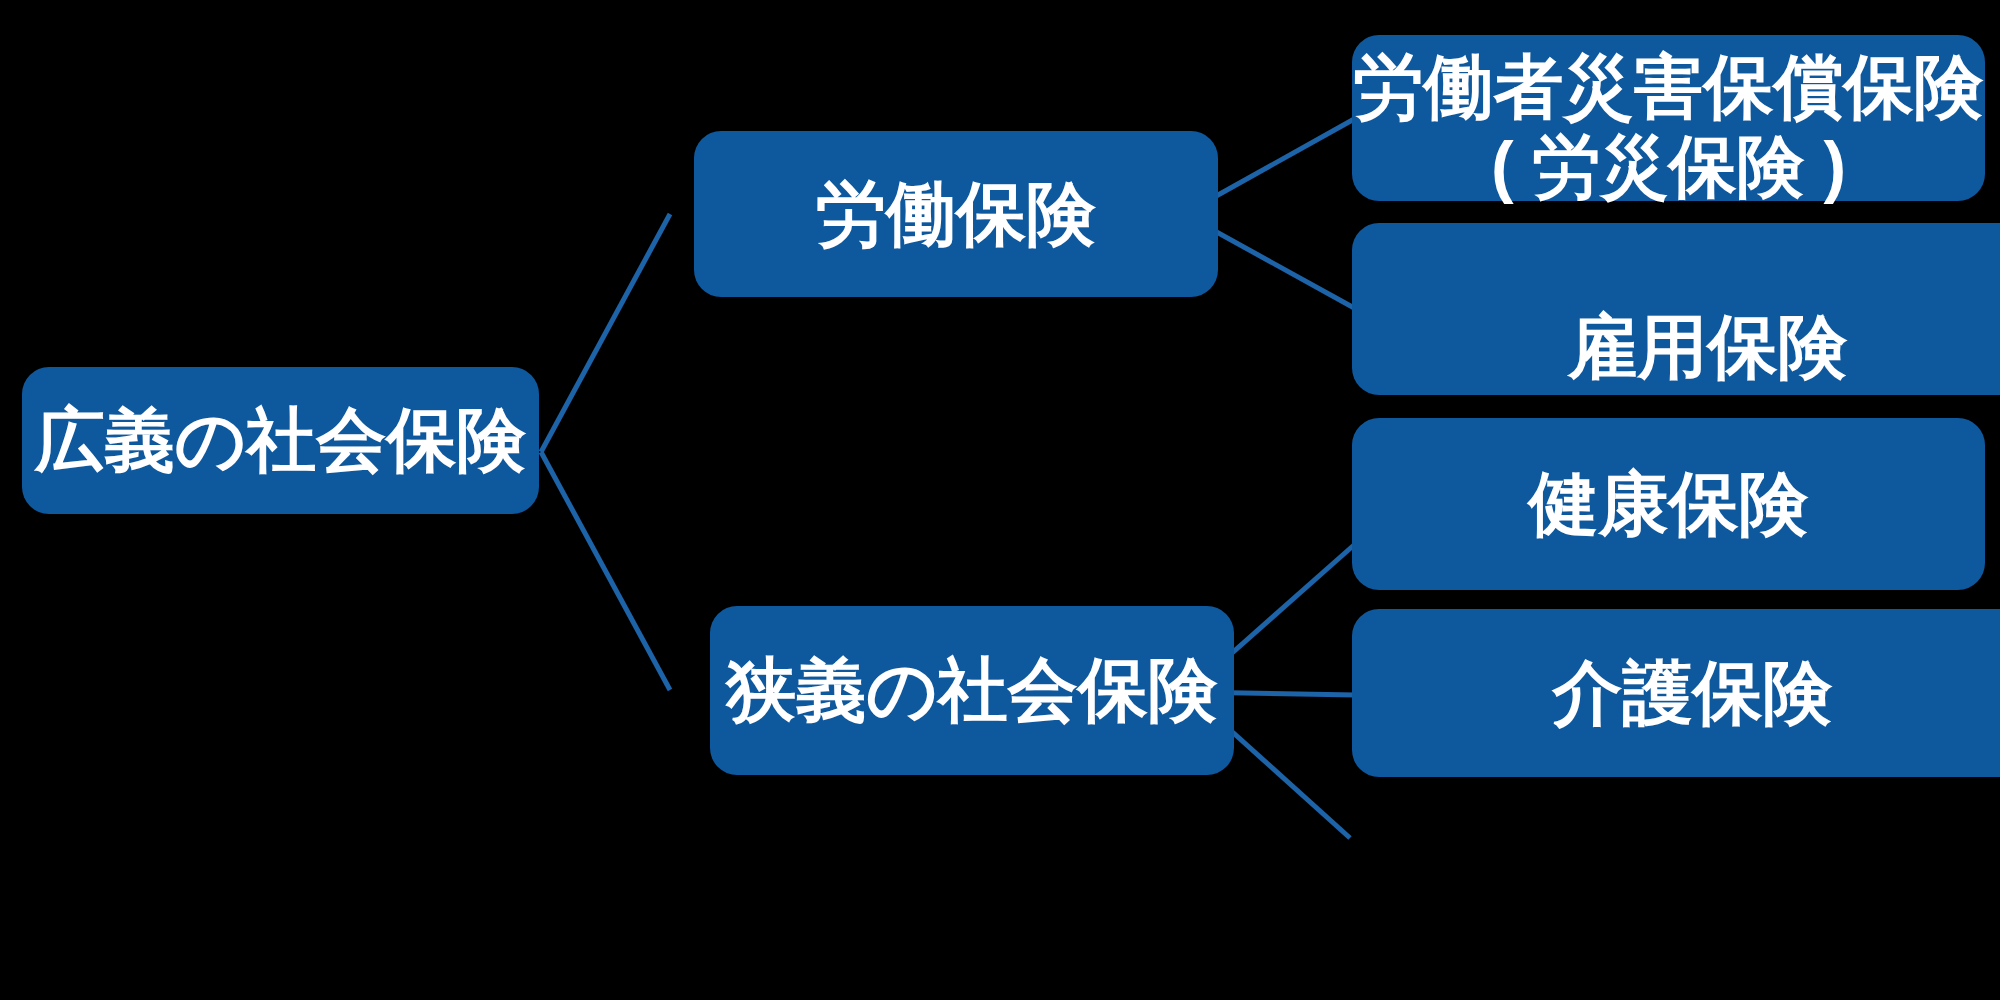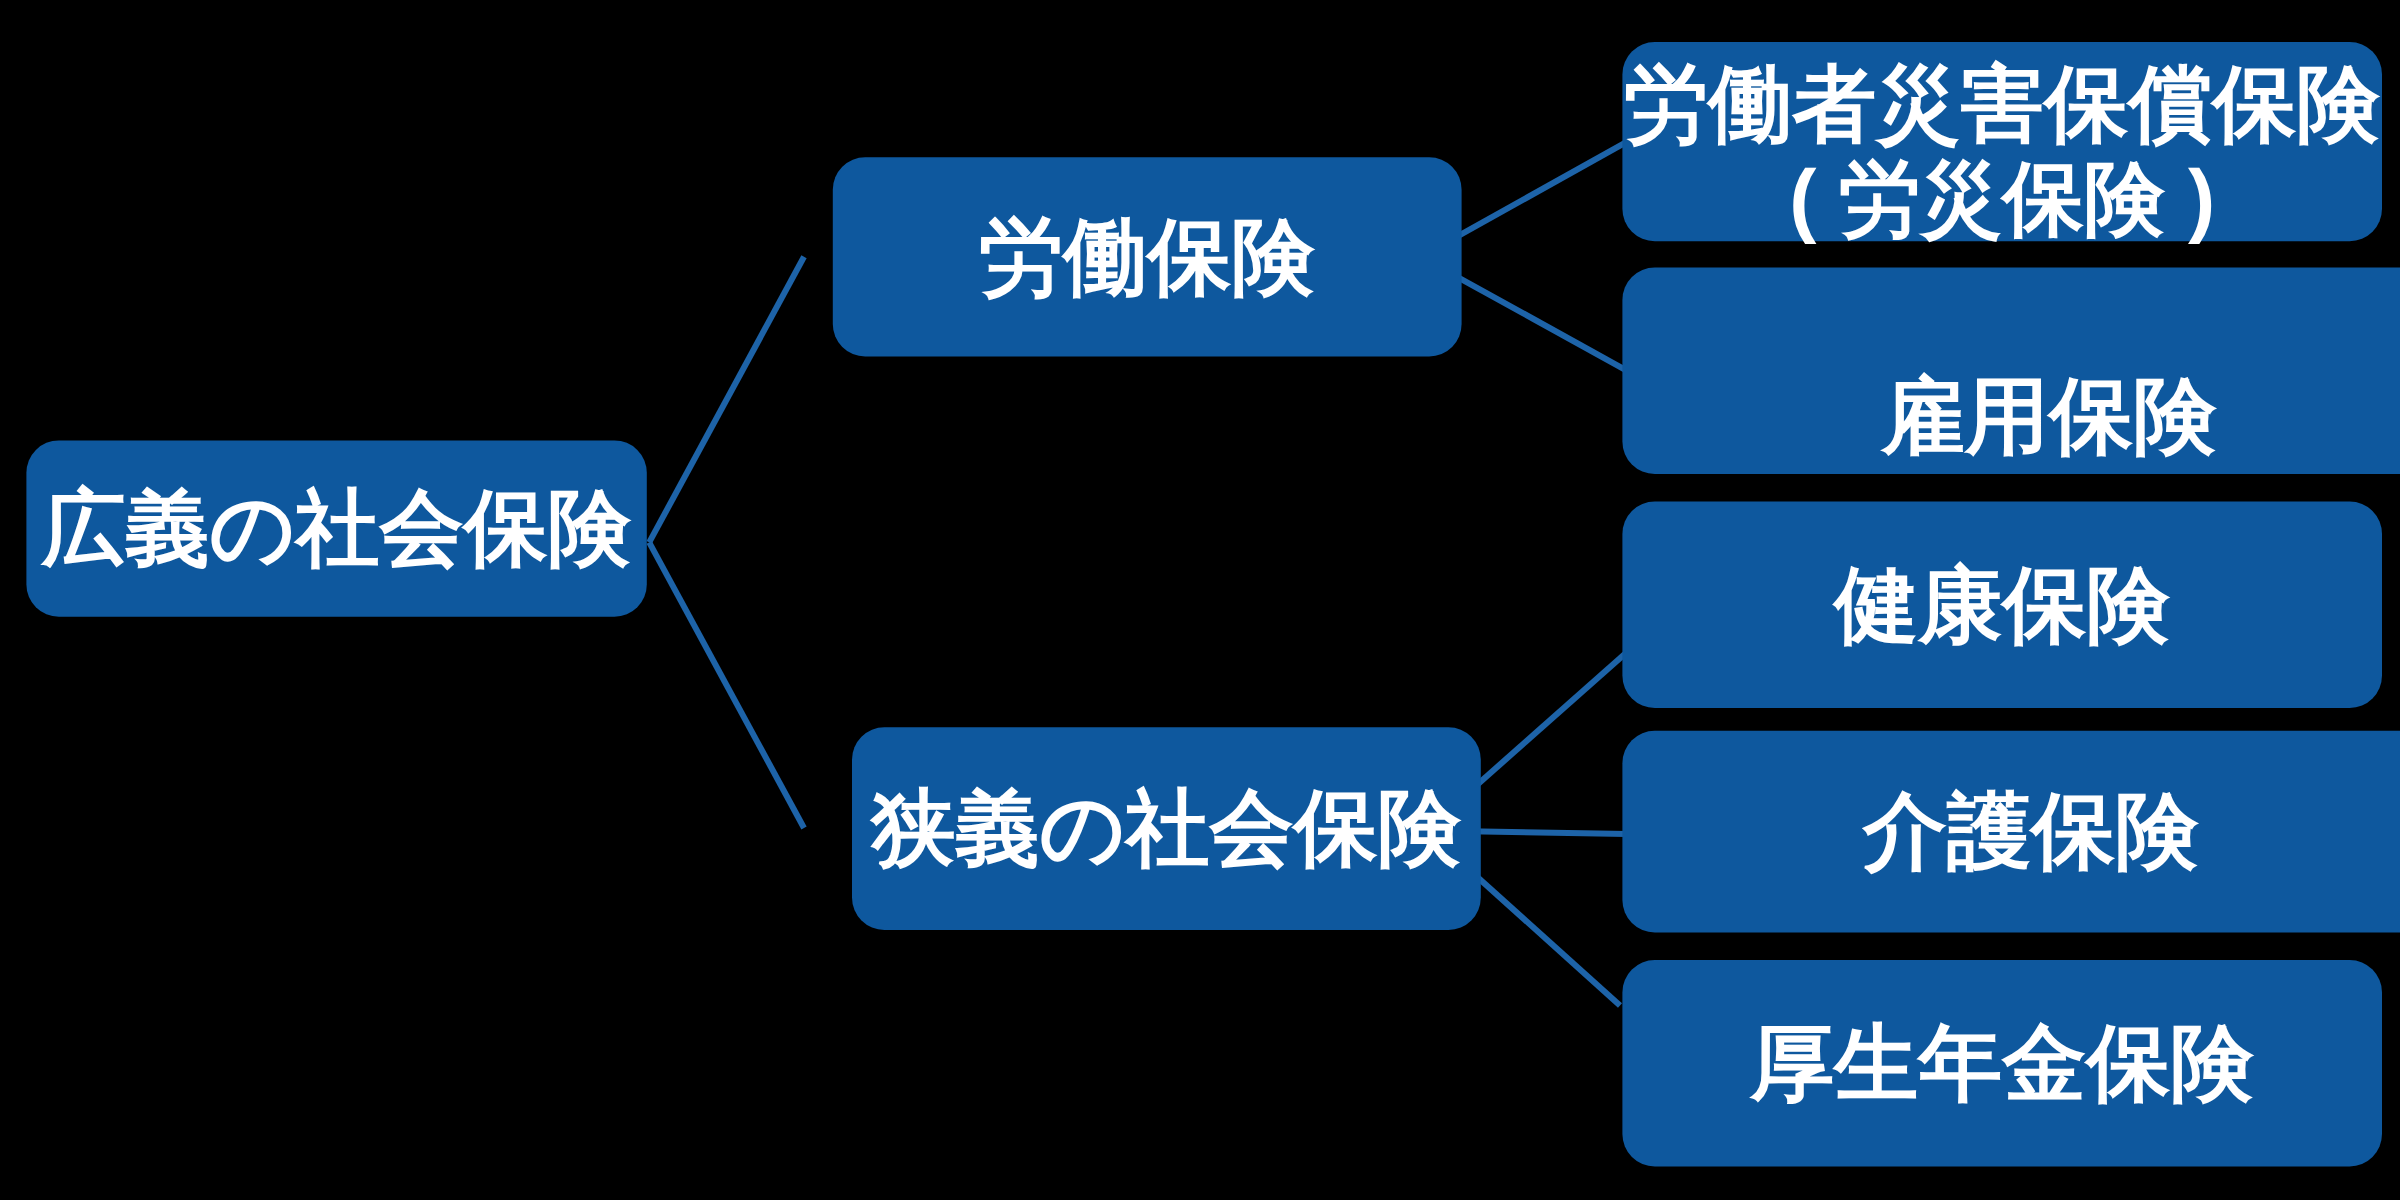--- a/index.html
+++ b/index.html
@@ -87,17 +87,14 @@
   </div>
 
   <div class="node" style="left:1352px; top:418px; width:633px; height:172px;">
     <span class="label">健康保険</span>
   </div>
 
   <div class="node" style="left:1352px; top:609px; width:681px; height:168px;">
     <span class="label">介護保険</span>
   </div>
 
-  <div class="node" style="left:1352px; top:800px; width:633px; height:172px;">
-    <span class="label">厚生年金保険</span>
-  </div>
 
 </div>
 
 </body></html>

